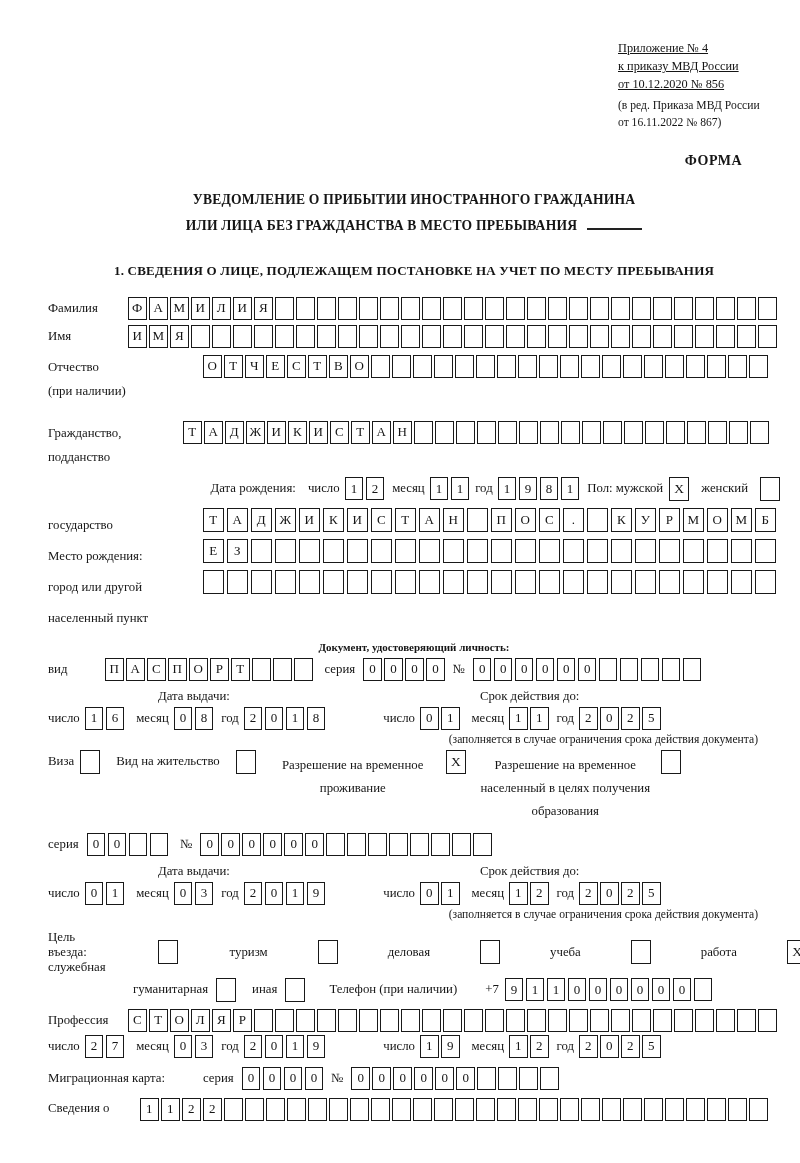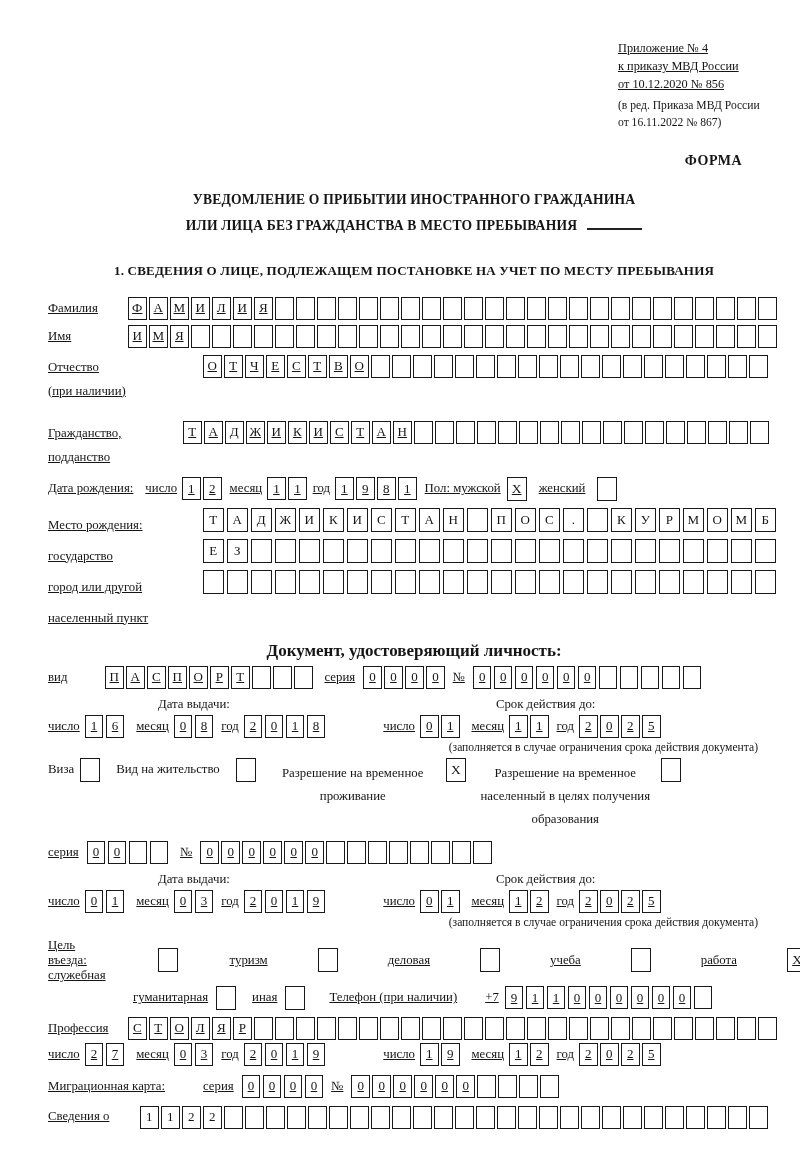--- a/index.html
+++ b/index.html
@@ -17,21 +17,21 @@
            font-weight:bold; font-size:14px; letter-spacing:.5px; }
 
   .title { text-align:center; font-weight:bold; font-size:13.6px;
            line-height:1.9; margin-top:18px; letter-spacing:.2px; }
   .blank-line { display:inline-block; width:55px; border-bottom:2px solid #222;
                 height:12px; margin-left:10px; }
 
   .section-h { text-align:center; font-weight:bold; font-size:13px;
                margin-top:24px; letter-spacing:.2px; }
 
-  .frow { display:flex; align-items:flex-start; margin-top:5px; font-size:12.8px;text-decoration:underline; }
+  .frow { display:flex; align-items:flex-start; margin-top:5px; font-size:12.8px; }
   .lbl { flex:0 0 auto; padding-top:4px; }
   .lblcol { flex:0 0 auto; line-height:24px; padding-top:2px; }
   .w80  { width:80px; }  .w135 { width:135px; } .w155 { width:155px; }
   .w57  { width:57px; }  .w92  { width:92px;  }
 
   .boxes { display:inline-flex; gap:2.5px; flex:0 0 auto; }
   .cell { flex:0 0 auto; width:18.5px; height:23px; border:1.5px solid #191919;
           display:inline-flex; align-items:center; justify-content:center;
           font-size:13px; background:#fff; }
   .md .cell { width:20.5px; height:24px; }
@@ -39,32 +39,32 @@
   .boxrow { margin-bottom:7px; }
 
   .checkbox { display:inline-flex; width:20px; height:24px; border:1.5px solid #191919;
               align-items:center; justify-content:center; font-size:13.5px; flex:0 0 auto; }
 
   .dgroup { display:inline-flex; align-items:center; }
   .dlbl { margin-right:5px; }
   .gap8  { margin-left:8px; }  .gap12 { margin-left:12px; }
   .gap16 { margin-left:16px; } .gap6  { margin-left:6px; }
 
-  .two-labels { display:flex; font-size:12.8px; margin-top:8px;gap:16px; }
+  .two-labels { display:flex; font-size:12.8px; margin-top:8px; }
   .two-labels .l1 { margin-left:110px; }
   .two-labels .l2 { margin-left:250px; }
   .note { text-align:right; padding-right:22px; font-size:11.6px; margin-top:3px; }
 
   .para { font-size:12.8px; margin-top:9px; line-height:1.9; }
 
   .optwrap { display:flex; align-items:flex-start; margin-top:4px; font-size:12.8px; }
   .optlbl-c { text-align:center; line-height:1.8; }
   .w165 { width:170px; } .w175 { width:175px; }
 
-  .center-bold { text-align:center; font-weight:bold; font-size:17px; margin-top:7px; }
+  .center-bold { text-align:center; font-weight:bold; font-size:11px; margin-top:7px; }
   .pt4 { padding-top:4px; }
 </style>
 </head>
 <body>
 
 <div class="page">
 
   <div class="hdr-right">
     <div>Приложение № 4</div>
     <div>к приказу МВД России</div>
@@ -223,21 +223,21 @@
         <span class="cell"></span>
         <span class="cell"></span>
         <span class="cell"></span>
         <span class="cell"></span>
         <span class="cell"></span>
         <span class="cell"></span>
         <span class="cell"></span>
       </span>
   </div>
 
-  <div class="frow" style="margin-top:8px; align-items:center;">
+  <div class="frow" style="margin-top:8px; align-items:center;justify-content:flex-end;">
     <span>Дата рождения:</span>
     <span class="dgroup gap12">
       <span class="dlbl">число</span>
       <span class="boxes">
           <span class="cell">1</span>
           <span class="cell">2</span>
         </span>
     </span>
     <span class="dgroup gap8">
       <span class="dlbl">месяц</span>
@@ -256,22 +256,22 @@
         </span>
     </span>
     <span class="gap8">Пол: мужской</span>
     <span class="checkbox gap6">X</span>
     <span class="gap12">женский</span>
     <span class="checkbox gap12"></span>
   </div>
 
   <div class="frow" style="margin-top:7px;">
     <span class="lblcol w155" style="line-height:31px;">
+      <div>государство</div>
       <div>Место рождения:</div>
-      <div>государство</div>
       <div>город или другой</div>
       <div>населенный пункт</div>
     </span>
     <span>
       <div class="boxes md boxrow">
           <span class="cell">Т</span>
           <span class="cell">А</span>
           <span class="cell">Д</span>
           <span class="cell">Ж</span>
           <span class="cell">И</span>

